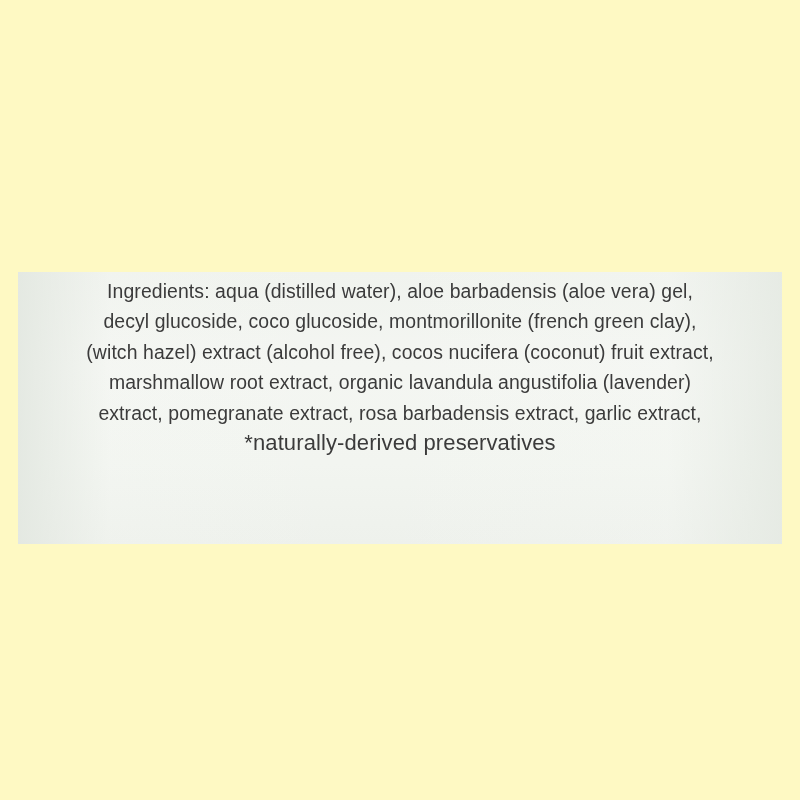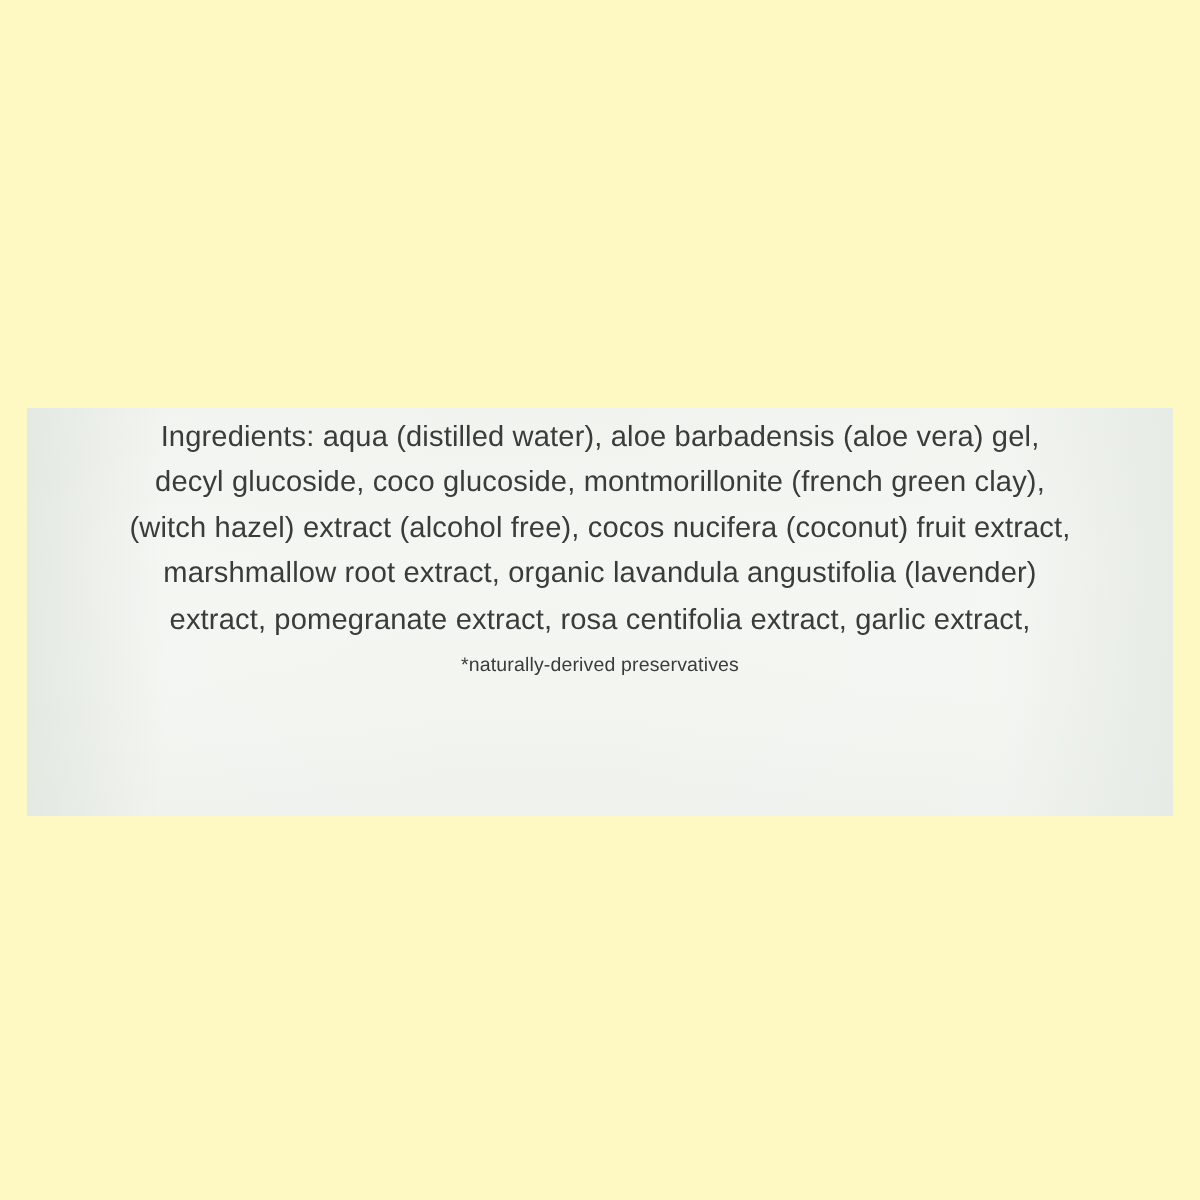--- a/index.html
+++ b/index.html
@@ -50,33 +50,33 @@
     line-height: 30.4px;
     letter-spacing: 0.1px;
   }
   .ing-line {
     display: block;
     white-space: nowrap;
   }
   .footnote-line {
     display: block;
     white-space: nowrap;
-    font-size: 13px;
+    font-size: 22px;
     line-height: 30.4px;
   }
 </style>
 </head>
 <body>
 
 <div class="label-canvas">
 
   <div class="label-panel"></div>
 
   <div class="ingredients-block">
     <span class="ing-line">Ingredients: aqua (distilled water), aloe barbadensis (aloe vera) gel,</span>
     <span class="ing-line">decyl glucoside, coco glucoside, montmorillonite (french green clay),</span>
     <span class="ing-line">(witch hazel) extract (alcohol free), cocos nucifera (coconut) fruit extract,</span>
     <span class="ing-line">marshmallow root extract, organic lavandula angustifolia (lavender)</span>
-    <span class="ing-line">extract, pomegranate extract, rosa centifolia extract, garlic extract,</span>
+    <span class="ing-line">extract, pomegranate extract, rosa barbadensis extract, garlic extract,</span>
     <span class="footnote-line">*naturally-derived preservatives</span>
   </div>
 
 </div>
 
 </body></html>

